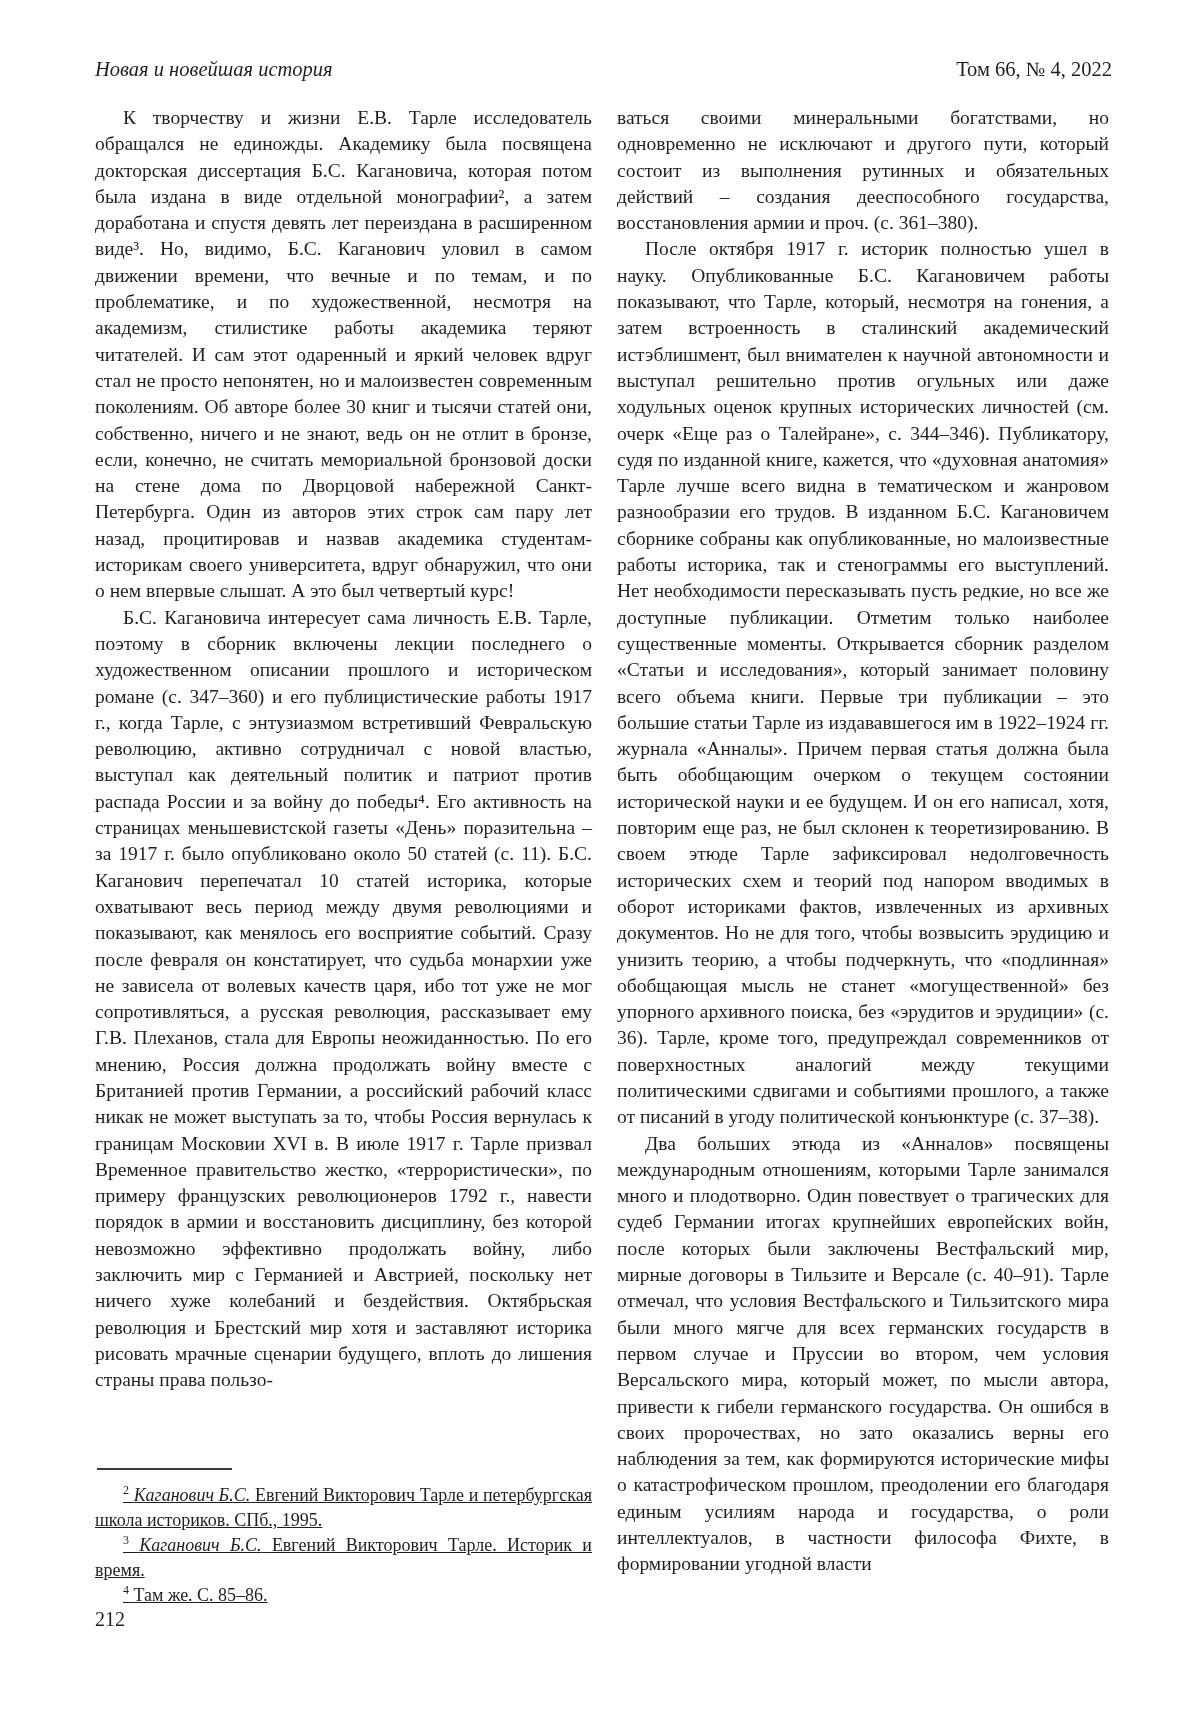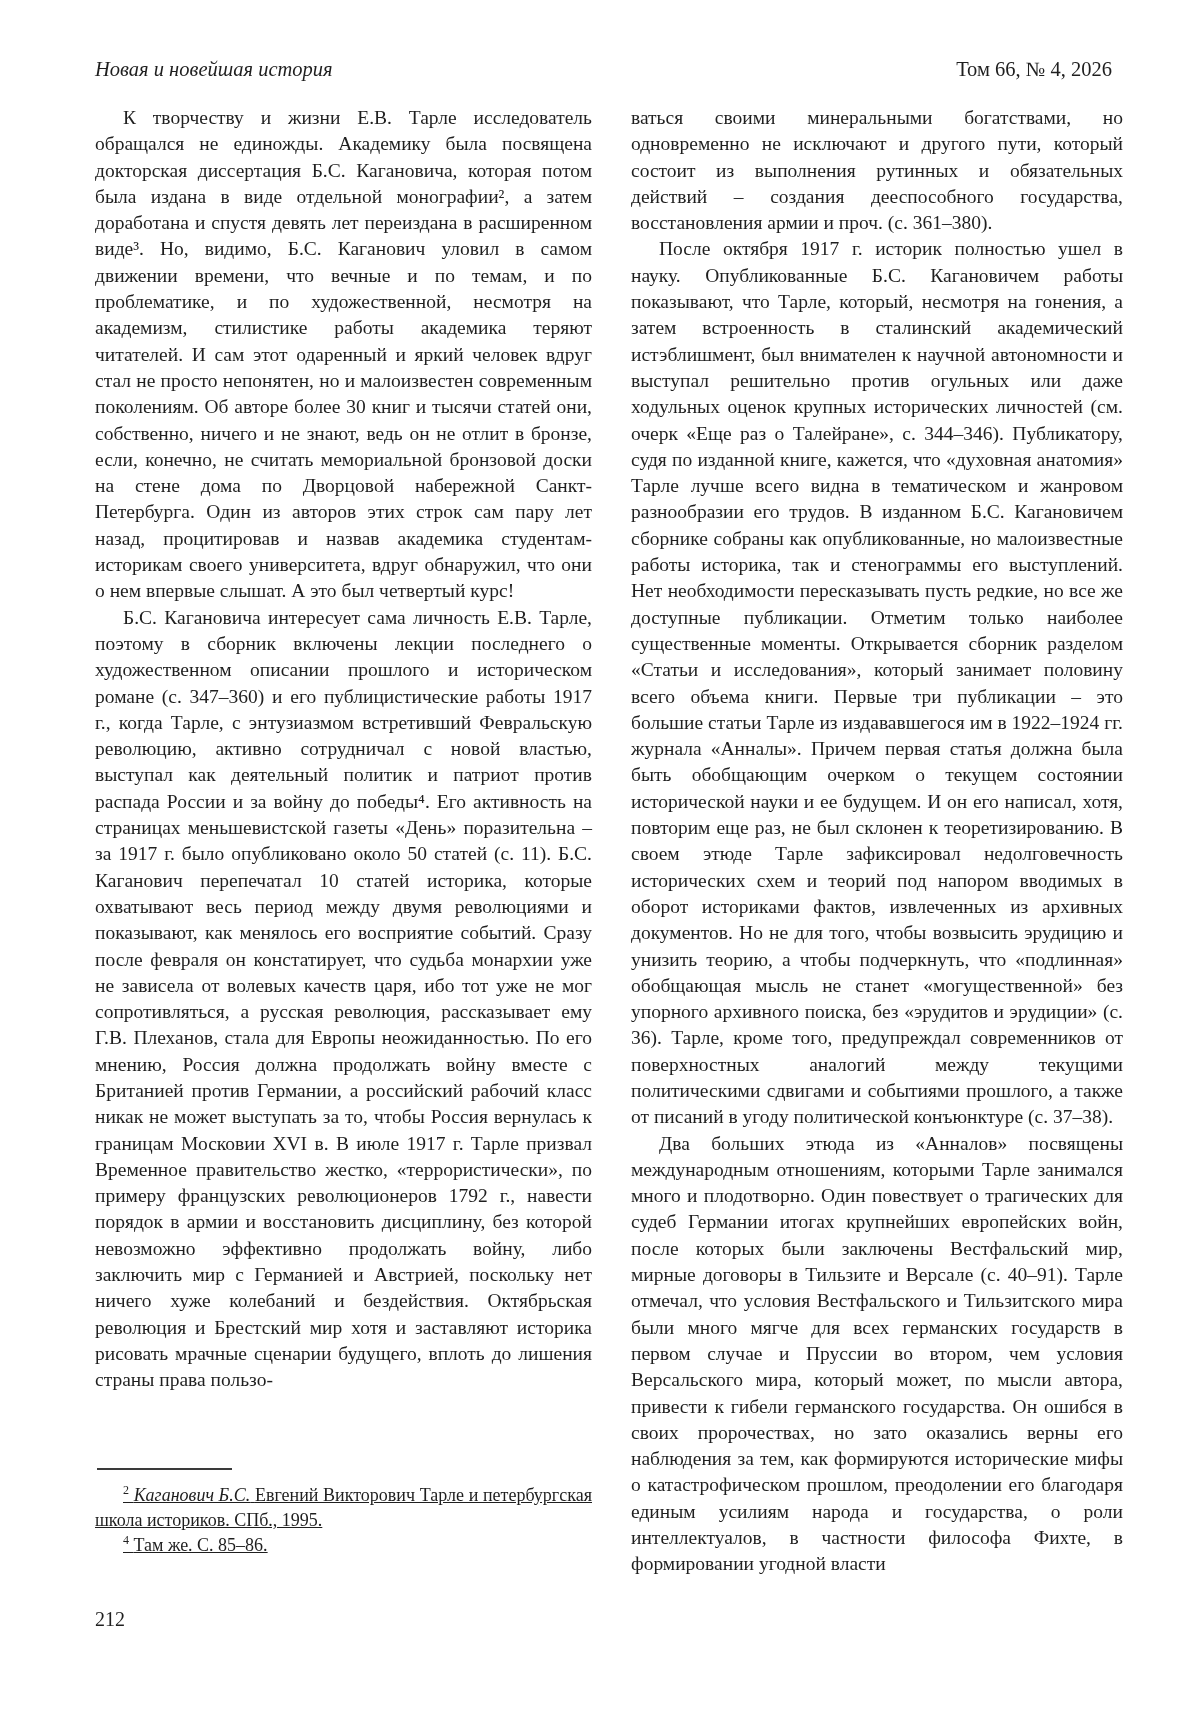--- a/index.html
+++ b/index.html
@@ -15,21 +15,21 @@
 
   .header {
     position: absolute; top: 58px; left: 95px; right: 88px;
     display: flex; justify-content: space-between; align-items: baseline;
     font-size: 20.5px;
   }
   .journal-title { font-style: italic; }
 
   .columns {
     position: absolute; top: 105px; left: 95px;
-    display: flex; gap: 32px;
+    display: flex; gap: 18px;
   }
   .col {
     text-align: justify;
     font-size: 19.5px;
     line-height: 26.3px;
   }
   .col.left  { width: 497px; }
   .col.right { width: 492px; margin-left: 7px; }
 
   p.para {
@@ -59,21 +59,21 @@
     font-size: 20px;
   }
 </style>
 </head>
 <body>
 
 <div class="page">
 
   <header class="header">
     <span class="journal-title">Новая и новейшая история</span>
-    <span class="issue-info">Том 66, № 4, 2026</span>
+    <span class="issue-info">Том 66, № 4, 2022</span>
   </header>
 
   <main class="columns">
     <section class="col left">
       <p class="para">К творчеству и жизни Е.В. Тарле исследователь обращался не единожды. Академику была посвящена докторская диссертация Б.С. Кагановича, которая потом была издана в виде отдельной монографии², а затем доработана и спустя девять лет переиздана в расширенном виде³. Но, видимо, Б.С. Каганович уловил в самом движении времени, что вечные и по темам, и по проблематике, и по художественной, несмотря на академизм, стилистике работы академика теряют читателей. И сам этот одаренный и яркий человек вдруг стал не просто непонятен, но и малоизвестен современным поколениям. Об авторе более 30 книг и тысячи статей они, собственно, ничего и не знают, ведь он не отлит в бронзе, если, конечно, не считать мемориальной бронзовой доски на стене дома по Дворцовой набережной Санкт-Петербурга. Один из авторов этих строк сам пару лет назад, процитировав и назвав академика студентам-историкам своего университета, вдруг обнаружил, что они о нем впервые слышат. А это был четвертый курс!</p>
       <p class="para">Б.С. Кагановича интересует сама личность Е.В. Тарле, поэтому в сборник включены лекции последнего о художественном описании прошлого и историческом романе (с. 347–360) и его публицистические работы 1917 г., когда Тарле, с энтузиазмом встретивший Февральскую революцию, активно сотрудничал с новой властью, выступал как деятельный политик и патриот против распада России и за войну до победы⁴. Его активность на страницах меньшевистской газеты «День» поразительна – за 1917 г. было опубликовано около 50 статей (с. 11). Б.С. Каганович перепечатал 10 статей историка, которые охватывают весь период между двумя революциями и показывают, как менялось его восприятие событий. Сразу после февраля он констатирует, что судьба монархии уже не зависела от волевых качеств царя, ибо тот уже не мог сопротивляться, а русская революция, рассказывает ему Г.В. Плеханов, стала для Европы неожиданностью. По его мнению, Россия должна продолжать войну вместе с Британией против Германии, а российский рабочий класс никак не может выступать за то, чтобы Россия вернулась к границам Московии XVI в. В июле 1917 г. Тарле призвал Временное правительство жестко, «террористически», по примеру французских революционеров 1792 г., навести порядок в армии и восстановить дисциплину, без которой невозможно эффективно продолжать войну, либо заключить мир с Германией и Австрией, поскольку нет ничего хуже колебаний и бездействия. Октябрьская революция и Брестский мир хотя и заставляют историка рисовать мрачные сценарии будущего, вплоть до лишения страны права пользо-</p>
     </section>
 
     <section class="col right">
       <p class="para no-indent">ваться своими минеральными богатствами, но одновременно не исключают и другого пути, который состоит из выполнения рутинных и обязательных действий – создания дееспособного государства, восстановления армии и проч. (с. 361–380).</p>
@@ -84,20 +84,25 @@
 
   <div class="fn-rule"></div>
 
   <div class="footnotes">
     <p class="fn">
       <sup>2</sup>
       <span class="fn-author">Каганович Б.С.</span>
       <span>Евгений Викторович Тарле и петербургская школа историков. СПб., 1995.</span>
     </p>
     <p class="fn">
+      <sup>3</sup>
+      <span class="fn-author">Каганович Б.С.</span>
+      <span>Евгений Викторович Тарле. Историк и время.</span>
+    </p>
+    <p class="fn">
       <sup>4</sup>
       <span class="fn-author"></span>
       <span>Там же. С. 85–86.</span>
     </p>
   </div>
 
   <div class="page-number">212</div>
 
 </div>
 

